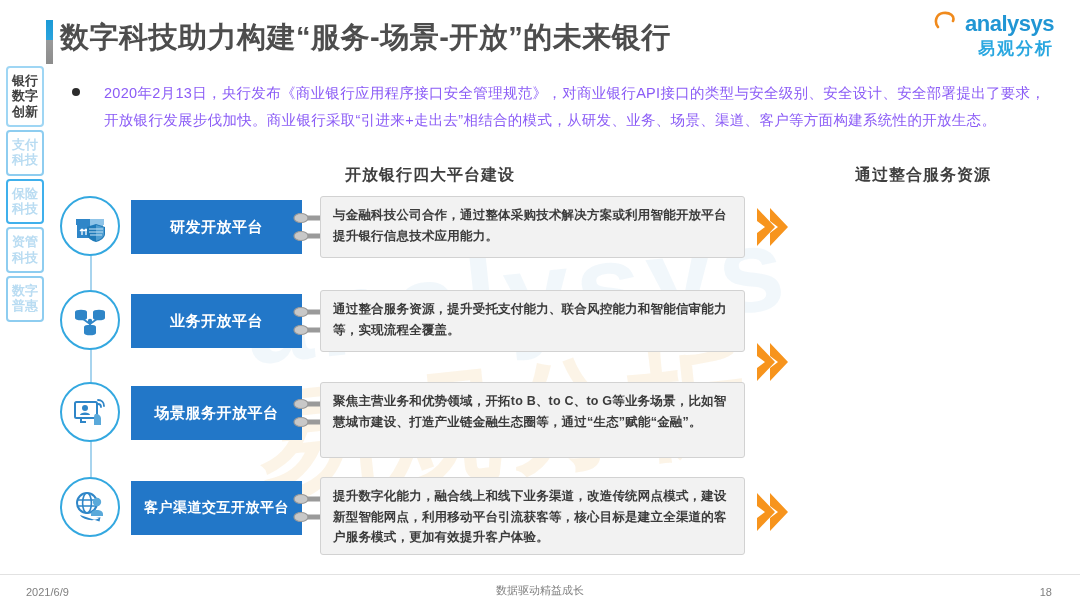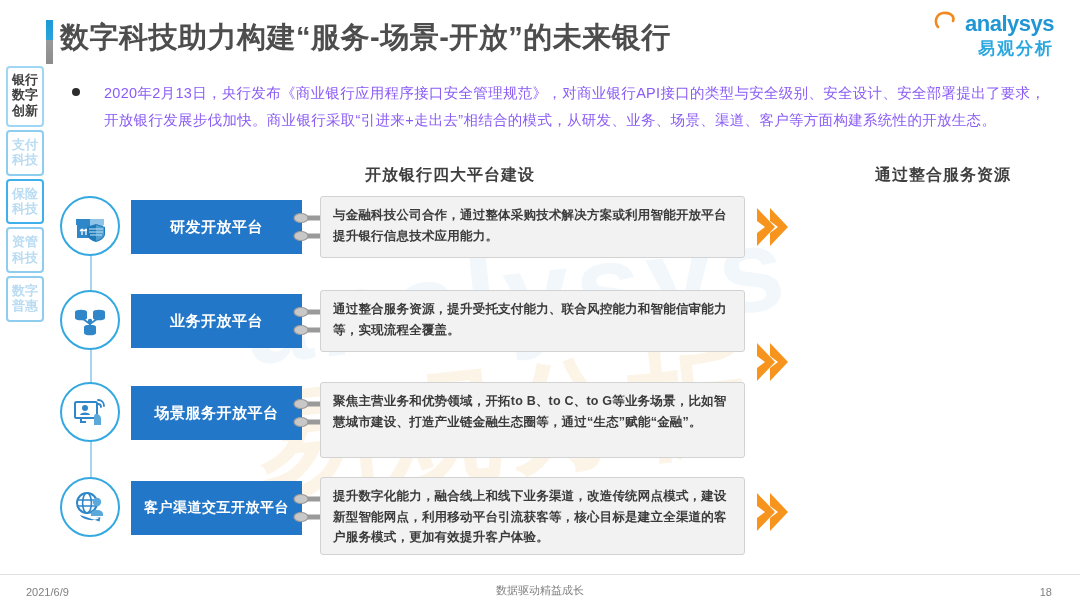--- a/index.html
+++ b/index.html
@@ -81,28 +81,28 @@
     margin-bottom: 3px;
     padding: 5px 0 6px 0;
     text-align: center;
     font-size: 13px;
     line-height: 1.18;
     font-weight: bold;
     color: #b9dcf2;
     letter-spacing: 0;
   }
   .tab span { display: block; }
-  .tab.active { color: #3f3f3f; border-color: #9fd6f4; font-family: Liberation Mono, monospace; }
+  .tab.active { color: #3f3f3f; border-color: #9fd6f4; }
   .tab.hl { border-color: #3fb0ec; border-width: 2px; }
 
   
   .col-head {
     position: absolute;
     font-size: 16px; font-weight: bold;
-    color: #3f3f3f; letter-spacing: 1px; margin-left: 20px;
+    color: #3f3f3f; letter-spacing: 1px;
   }
   #head-left  { left: 345px; top: 165px; }
   #head-right { left: 855px; top: 165px; }
 
   
   .spine {
     position: absolute;
     left: 90px; top: 237px;
     width: 2px; height: 272px;
     background: #a8d4ee;

